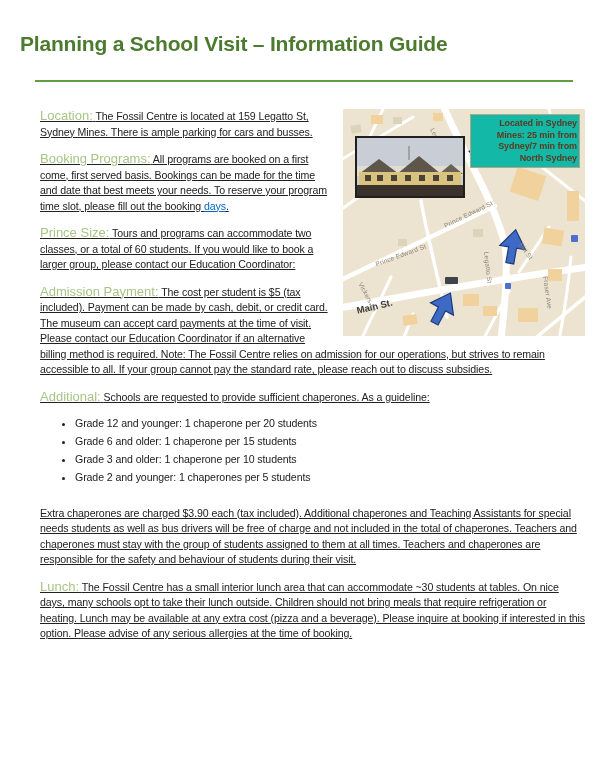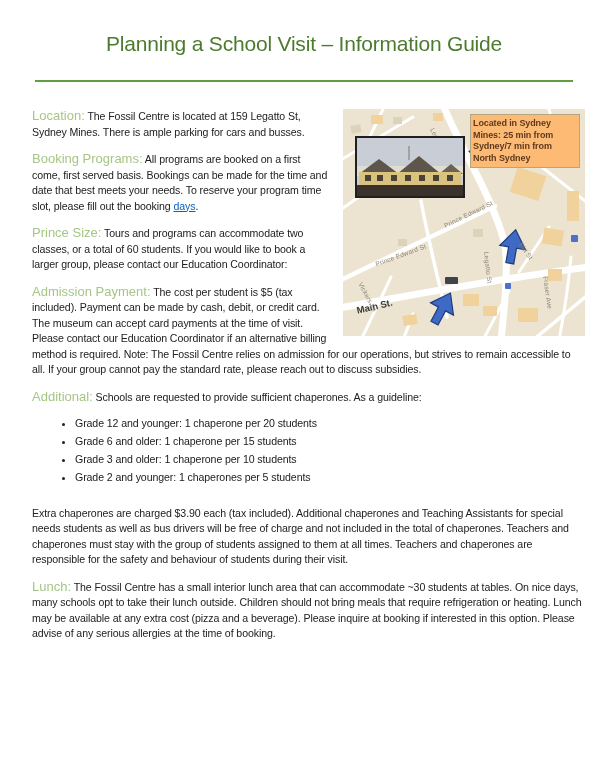--- a/index.html
+++ b/index.html
@@ -1,30 +1,30 @@
 <!DOCTYPE html>
 <html><head>
 <meta charset="utf-8">
 <style>
   html,body{margin:0;padding:0;background:#ffffff;}
   body{width:608px;height:778px;overflow:hidden;font-family:"Liberation Sans",sans-serif;color:#212121;}
   .page{width:608px;height:778px;position:relative;}
-  h1.doc-title{margin:30px 20px 0 20px;text-align:center;font-size:21px;line-height:28px;font-weight:normal;color:#4c7a2f;letter-spacing:-0.2px;}
+  h1.doc-title{margin:30px 20px 0 20px;text-align:left;font-size:21px;line-height:28px;font-weight:bold;color:#4c7a2f;letter-spacing:-0.2px;}
   .title-rule{margin:22px 35px 0 35px;border-top:2px solid #5f9e41;height:0;}
   .content{margin:26px 23px 0 28px;font-size:10.6px;line-height:15.5px;letter-spacing:-0.1px;}
-  .content p{margin:0 0 11px 4px;}
+  .content p{margin:0 0 11px 12px;text-decoration:underline;}
   .sec-h{font-size:13px;color:#a7c585;letter-spacing:0;}
   a.doclink{color:#0563c1;text-decoration:underline;}
   ul.chap-list{margin:2px 0 20px 0;padding-left:47px;}
   ul.chap-list li{margin:0 0 2.5px 0;}
   
   .map-figure{float:right;width:242px;height:227px;margin:1px 0 8px 12px;position:relative;background:#ece4d0;overflow:hidden;}
   .map-figure svg.map-base{position:absolute;left:0;top:0;}
-  .map-callout{position:absolute;top:5px;right:5px;width:104px;padding:3px 2px;background:#fdba74;border:1px solid #b3a687;
-    font-size:9px;line-height:11.5px;font-weight:bold;color:#5d3a1f;text-align:left;}
+  .map-callout{position:absolute;top:5px;right:5px;width:104px;padding:3px 2px;background:#14b8a6;border:1px solid #b3a687;
+    font-size:9px;line-height:11.5px;font-weight:bold;color:#5d3a1f;text-align:right;}
   .map-label{position:absolute;font-size:6.5px;color:#8d8576;white-space:nowrap;transform-origin:0 0;letter-spacing:0.2px;}
   .map-label.big{font-size:9.5px;font-weight:bold;color:#3a3a3a;letter-spacing:0;}
   .photo-inset{position:absolute;left:12px;top:27px;width:106px;height:58px;border:2px solid #1f1f1f;background:#c9ced6;}
 </style>
 </head>
 <body>
 
 <div class="page">
 
   <h1 class="doc-title">Planning a School Visit – Information Guide</h1>

